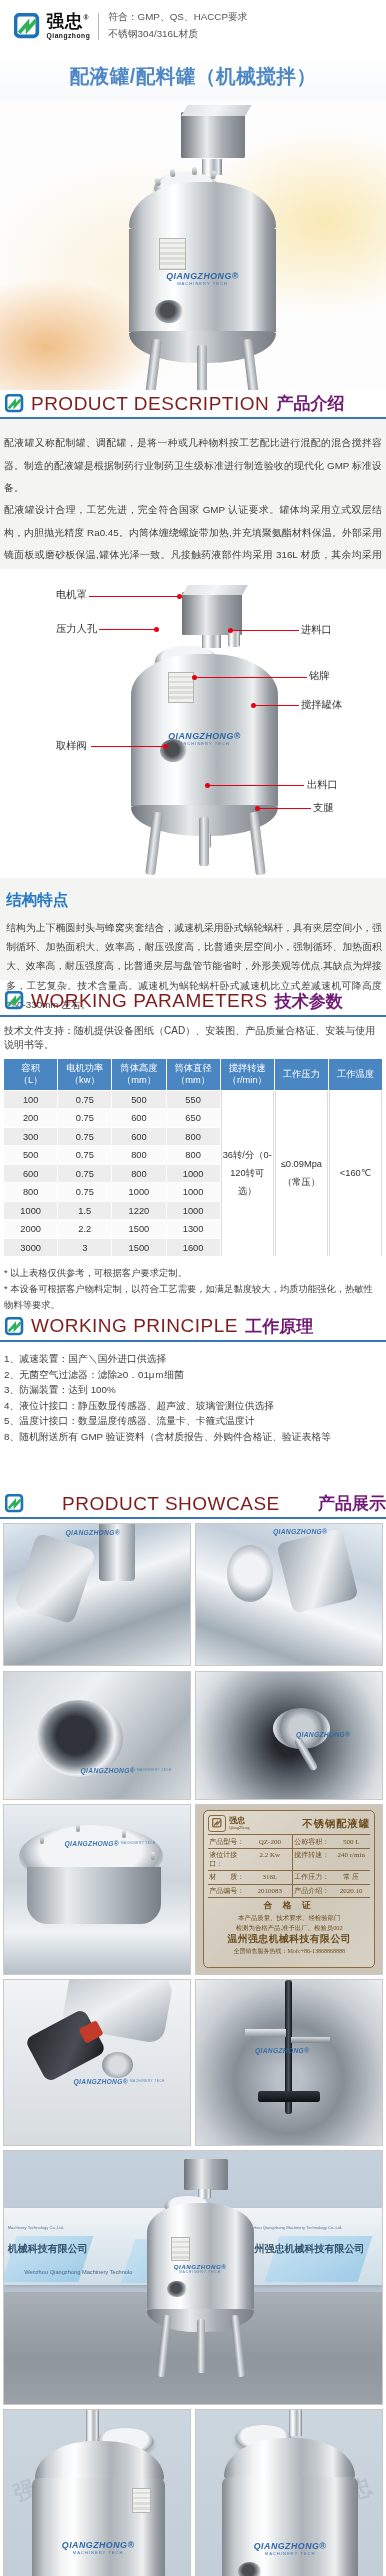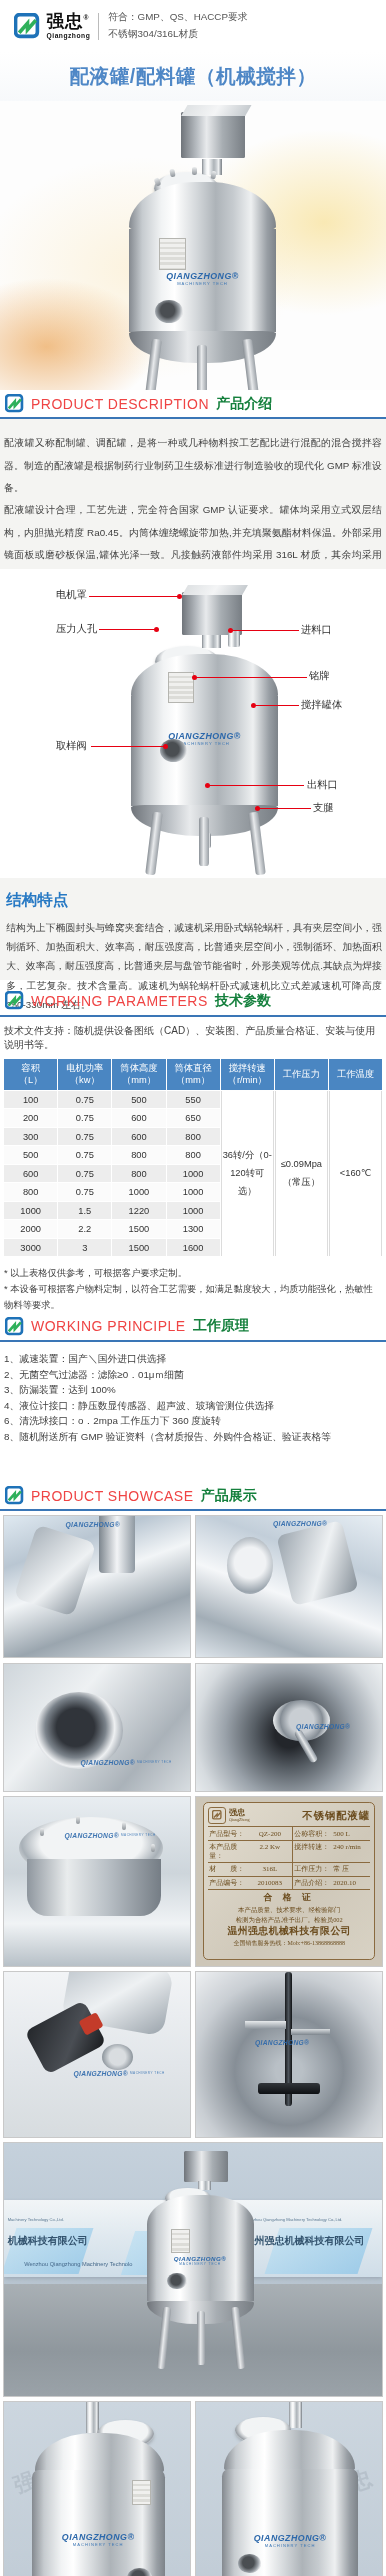--- a/index.html
+++ b/index.html
@@ -37,22 +37,22 @@
   .bolt{width:4.6px;height:8.2px;border-radius:2.1px;background:linear-gradient(180deg,#eceeef,#8f959b);}
   .tank-brand{text-align:center;color:#2c68ab;}
   .tank-brand .bt1{font-size:8.8px;font-weight:bold;font-style:italic;letter-spacing:0.5px;}
   .tank-brand .bt2{font-size:4.1px;letter-spacing:1px;color:#3d77b5;}
   .plate{background:repeating-linear-gradient(180deg,#f0f0ee 0 2.6px,#dcdcd8 2.6px 5.2px);border:0.5px solid #b5b5b0;}
   .portal{border-radius:50%;background:radial-gradient(circle at 45% 45%, #4a4e52 35%, #9aa0a6 60%, #e4e6e8 75%, #8f959b 100%);}
 
   
   .sec-head{height:29px;display:flex;align-items:center;padding-left:5.2px;border-bottom:2.1px solid #3a76b6;background:#fff;box-sizing:border-box;}
   .sec-icon{width:19.6px;height:19.6px;margin-right:6.2px;}
-  .sec-en{font-size:14px;color:#ef4444;letter-spacing:0.5px;margin-right:7.2px;}
-  .sec-cn{font-size:14px;color:#15803d;font-weight:bold;}
+  .sec-en{font-size:19px;color:#7f1d1d;letter-spacing:0.5px;margin-right:7.2px;}
+  .sec-cn{font-size:17px;color:#701a75;font-weight:bold;}
 
   
   .desc-block{background:#f4f4f2;padding:13.4px 4.1px 10.3px 4.1px;height:126px;box-sizing:content-box;}
   .desc-block p{margin:0;font-size:9.8px;line-height:2.28;color:#3f3f3f;text-align:justify;}
 
   
   .diagram{position:relative;height:309px;background:#fff;}
   .dl{position:absolute;font-size:10.3px;color:#333;white-space:nowrap;}
   .dline{position:absolute;height:1px;background:#e60012;}
   .ddot{position:absolute;width:5.2px;height:5.2px;border-radius:50%;background:#e60012;}
@@ -72,42 +72,42 @@
   td.c-even{background:#fbfbfb;}
   td.mcell{background:#fff;border-left:0.5px solid #dcdcdc;border-right:0.5px solid #dcdcdc;font-size:9.3px;line-height:1.9;}
   .notes{padding:7.2px 4.1px 0 4.1px;font-size:9.3px;line-height:1.75;color:#3f3f3f;height:37px;}
 
   
   .wp-head{margin-top:11.3px;}
   .wp-list{padding:9.3px 4.1px 4.1px 4.1px;height:126px;box-sizing:content-box;}
   .wp-list div{font-size:9.8px;line-height:1.58;color:#3f3f3f;}
 
   
-  .sc-head{margin-top:1px;}
+  .sc-head{margin-top:9px;justify-content:space-between;}
   .ph-row{display:flex;gap:4.1px;padding:0 2.6px;margin-top:4.1px;}
   .ph{position:relative;flex:1;border:0.5px solid #c9c9c9;overflow:hidden;box-sizing:border-box;background:#e8ecef;}
   .r1 .ph{height:143px;} .r2 .ph{height:129px;} .r3 .ph{height:171px;} .r4 .ph{height:167px;} .r5 .ph{height:311px;}
   .ph-full{position:relative;height:253px;margin:4.1px 2.6px 0 2.6px;border:0.5px solid #c9c9c9;overflow:hidden;background:#c2ced9;}
   .qz-wm{position:absolute;display:flex;align-items:center;gap:2.1px;opacity:.9;}
   .qz-wm .t1{font-size:6.7px;font-weight:bold;font-style:italic;color:#2c68ab;letter-spacing:0.3px;}
   .qz-wm .t2{font-size:3.1px;color:#3d77b5;letter-spacing:0.5px;}
   .wm-cn{position:absolute;font-size:21.6px;font-weight:bold;color:rgba(140,150,160,.28);transform:rotate(-18deg);letter-spacing:2.1px;}
 
   
   .ph-nameplate{background:#cdc6b8;}
   .nplate{position:absolute;left:7.2px;top:5.2px;right:7.2px;bottom:5.2px;background:linear-gradient(135deg,#e3ddd0,#cfc8b9 60%,#d8d2c4);border:1px solid #8a6a3f;border-radius:5.2px;color:#6b4c1e;padding:3.1px 4.1px;box-sizing:border-box;font-family:"Liberation Serif","DejaVu Serif",serif;}
   .np-top{display:flex;align-items:center;border-bottom:0.8px solid #8a6a3f;padding:1px 0 2.1px 0;}
   .np-logo{width:15.5px;height:15.5px;border:1px solid #8a6a3f;border-radius:3.1px;margin-right:3.1px;display:flex;align-items:center;justify-content:center;font-size:7.7px;font-weight:bold;}
   .np-brand{line-height:1;}
   .np-brand .b1{font-size:8.2px;font-weight:bold;}
   .np-brand .b2{font-size:4.1px;}
   .np-title{flex:1;text-align:right;font-size:10.3px;font-weight:bold;letter-spacing:1px;}
   .np-row{display:flex;border-bottom:0.8px solid #8a6a3f;font-size:7px;line-height:1.2;}
   .np-row span{padding:2.1px 1px;}
-  .np-k1{width:37px;} .np-v1{width:43px;text-align:center;border-right:0.8px solid #8a6a3f;} .np-k2{width:37px;} .np-v2{flex:1;text-align:left;}
+  .np-k1{width:37px;} .np-v1{width:43px;text-align:center;border-right:0.8px solid #8a6a3f;} .np-k2{width:37px;} .np-v2{flex:1;text-align:center;}
   .np-cert{text-align:center;font-size:8.8px;font-weight:bold;letter-spacing:4.1px;padding:2.1px 0 1px 0;}
   .np-line{text-align:center;font-size:6.4px;line-height:1.45;}
   .np-co{text-align:center;font-size:9.8px;font-weight:bold;letter-spacing:0.5px;padding-top:1.5px;}
   .np-hot{text-align:center;font-size:6px;padding-top:1px;}
 
   
   .sky{position:absolute;left:0;top:0;right:0;height:58%;background:linear-gradient(180deg,#c5d1dc,#b7c4d0);}
   .banner{position:absolute;left:0;top:57px;right:0;height:77px;background:linear-gradient(180deg,#f2f5f7,#dde7ee 55%,#cfdde8);box-shadow:0 2.1px 4.1px rgba(80,90,100,.3);}
   .banner .bpanel{position:absolute;background:linear-gradient(135deg,#bfe0f2,#8fc6e8);transform:skewX(-18deg);opacity:.75;}
   .banner-cn{position:absolute;font-size:10px;font-weight:bold;color:#33536e;margin-top:28px;}
@@ -360,21 +360,21 @@
       </svg>
     </div>
     <span class="sec-en">WORKING PRINCIPLE</span>
     <span class="sec-cn">工作原理</span>
   </div>
   <div class="wp-list">
     <div>1、减速装置：国产＼国外进口供选择</div>
     <div>2、无菌空气过滤器：滤除≥0．01μｍ细菌</div>
     <div>3、防漏装置：达到 100%</div>
     <div>4、液位计接口：静压数显传感器、超声波、玻璃管测位供选择</div>
-    <div>6、清洗球接口：o．2mpa 工作压力下 360 度旋转</div>
+    <div>5、温度计接口：数显温度传感器、流量卡、卡箍式温度计</div>
     <div>8、随机附送所有 GMP 验证资料（含材质报告、外购件合格证、验证表格等</div>
   </div>
 
   <div class="sec-head sc-head">
     <div class="sec-icon">
       <svg viewBox="0 0 52 52" width="19.6" height="19.6">
         <rect x="3" y="3" width="42" height="42" rx="8" fill="none" stroke="#1e72b8" stroke-width="7"></rect>
         <path d="M10 38 L26 20 L26 32 L42 14" fill="none" stroke="#2eb05a" stroke-width="7"></path>
       </svg>
     </div>
@@ -445,21 +445,21 @@
           </div>
           <div class="np-title">不锈钢配液罐</div>
         </div>
         <div class="np-row">
           <span class="np-k1">产品型号：</span>
             <span class="np-v1">QZ-200</span>
           <span class="np-k2">公称容积：</span>
             <span class="np-v2">500 L</span>
         </div>
         <div class="np-row">
-          <span class="np-k1">本产品质量：</span>
+          <span class="np-k1">液位计接口：</span>
             <span class="np-v1">2.2 Kw</span>
           <span class="np-k2">搅拌转速：</span>
             <span class="np-v2">240 r/min</span>
         </div>
         <div class="np-row">
           <span class="np-k1">材　　质：</span>
             <span class="np-v1">316L</span>
           <span class="np-k2">工作压力：</span>
             <span class="np-v2">常  压</span>
         </div>

